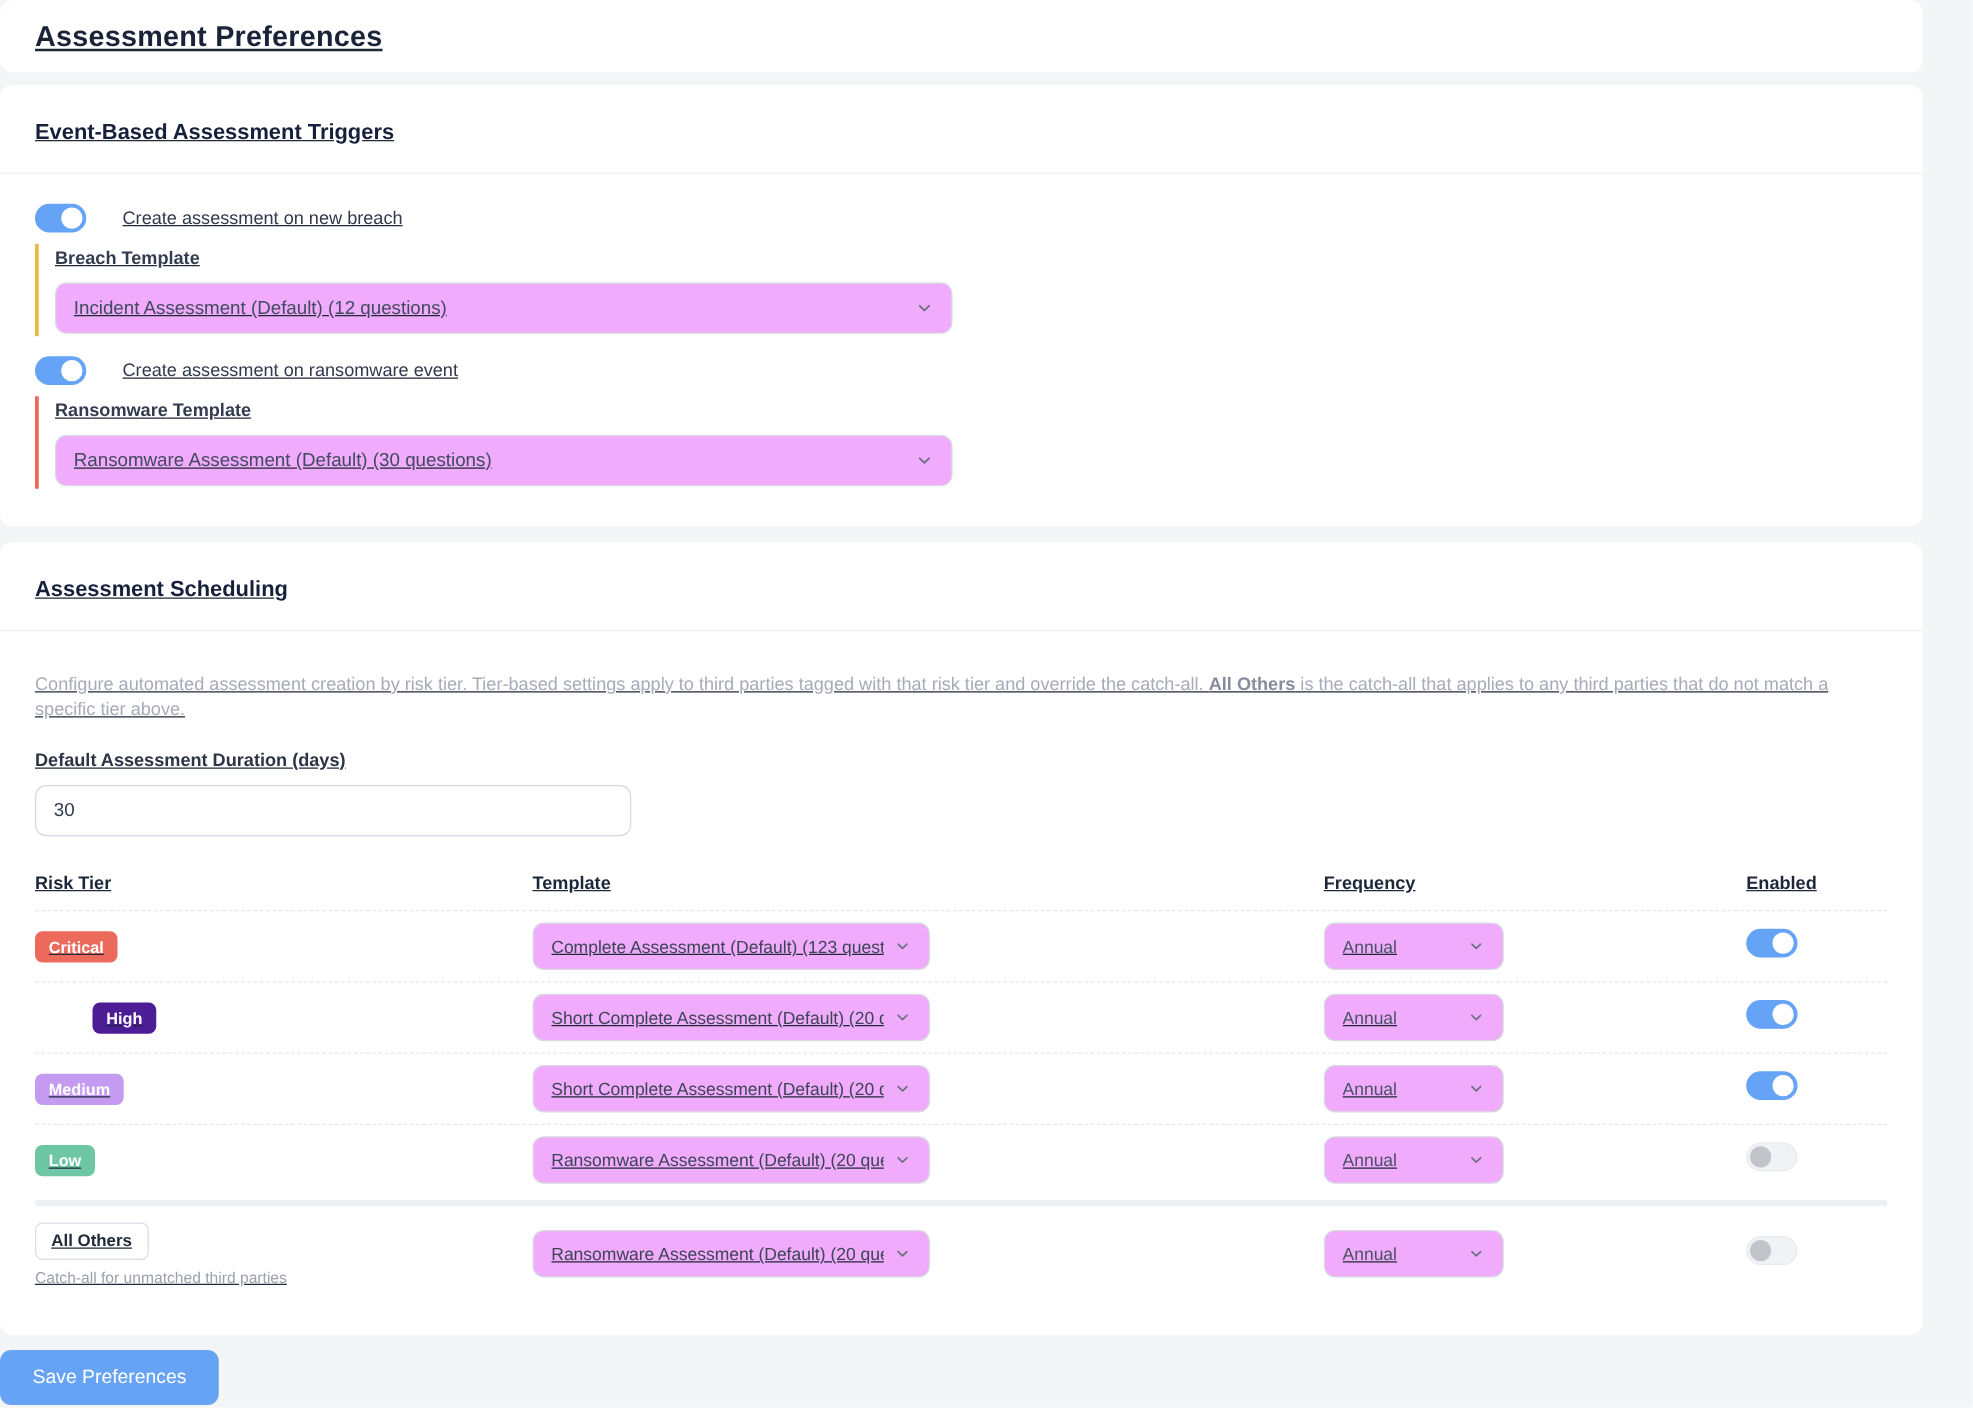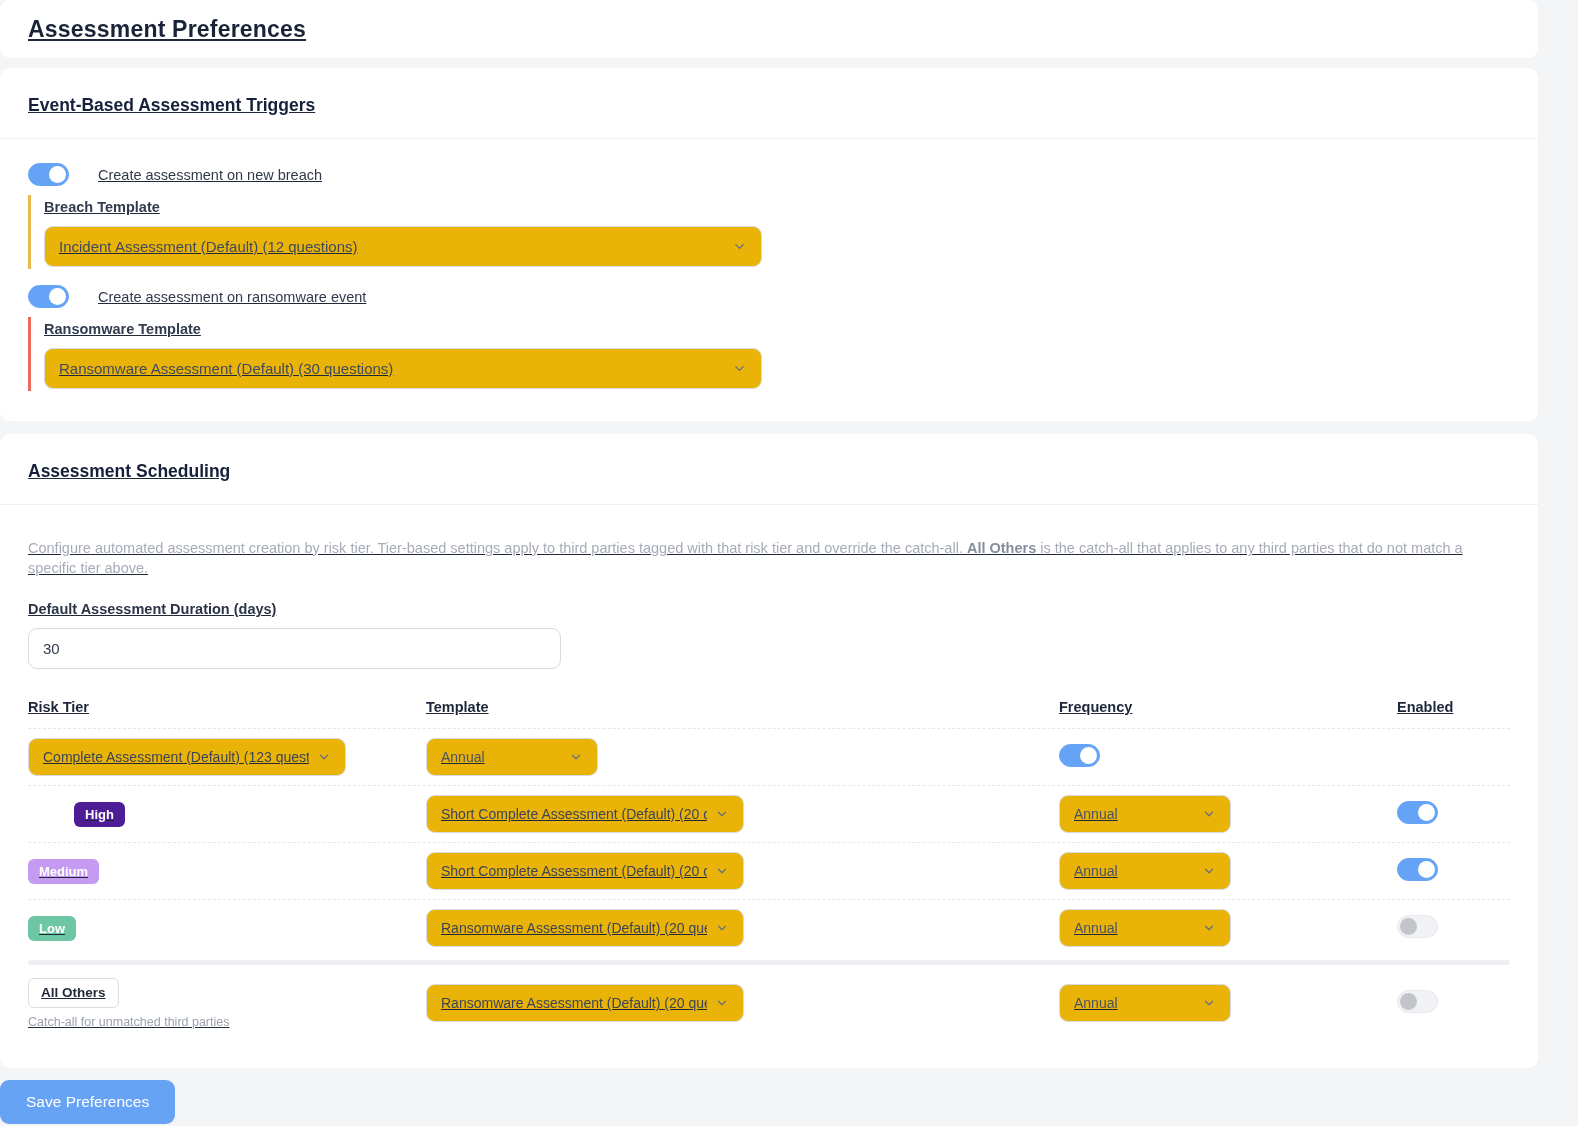--- a/index.html
+++ b/index.html
@@ -49,35 +49,35 @@
   .indent-block {
     margin: 9px 0 16px 0;
     border-left: 3px solid;
     padding: 4px 0 2px 13px;
   }
   .field-label { font-size: 14.5px; font-weight: 650; color: #333b4e; margin-bottom: 11px; }
 
   .select {
     display: flex; align-items: center; justify-content: space-between;
     border: 1px solid #d7dae0; border-radius: 9px;
-    background: #eab308; cursor: pointer;
+    background: #f0abfc; cursor: pointer;
     padding: 0 14px; height: 41px;
     font-size: 15px; color: #414a5e;
     overflow: hidden; white-space: nowrap;
   }
   .select-wide { width: 718px; }
   .select .sel-text { overflow: hidden; white-space: nowrap; flex: 1 1 auto; }
   .select .chev { flex: 0 0 auto; margin-left: 8px; display: flex; align-items: center; }
 
   .desc { font-size: 14.5px; line-height: 1.38; color: #a6abb7; max-width: 1465px; }
   .desc b { color: #868d9c; }
 
   .duration-label { font-size: 14.5px; font-weight: 700; color: #2c3445; margin: 23px 0 11px 0; }
   .duration-input {
-    width: 533px; height: 41px;
+    width: 477px; height: 41px;
     border: 1px solid #d7dae0; border-radius: 9px;
     padding: 0 14px; font-size: 15px; color: #333b4e;
     font-family: "Liberation Sans", sans-serif;
     outline: none; background: #fff;
   }
   .help-text { font-size: 13px; color: #a8adb8; margin-top: 7px; }
 
   
   .tier-table { margin-top: 26px; }
   .tier-grid {
@@ -100,21 +100,21 @@
   .badge.outline {
     background: #ffffff !important;
     border: 1px solid #d9dce2;
     color: #1f2937; font-weight: 700; font-size: 13.5px;
     padding: 7px 12px;
   }
   .tier-cell { display: flex; flex-direction: column; align-items: flex-start; gap: 7px; }
   .tier-note { font-size: 12.5px; color: #9ba1ad; }
 
   .select-template { width: 318px; height: 38px; font-size: 14px; color: #3c4455; }
-  .select-frequency { width: 172px; height: 38px; font-size: 14px; color: #4a5265; justify-content: center; }
+  .select-frequency { width: 144px; height: 38px; font-size: 14px; color: #4a5265; justify-content: center; }
 
   .save-btn {
     margin-top: 12px;
     display: inline-block;
     background: #67a3f5; color: #ffffff;
     border: none; border-radius: 9px;
     padding: 13px 26px;
     font-size: 15.5px; font-weight: 500;
     font-family: "Liberation Sans", sans-serif;
     cursor: pointer;
@@ -196,20 +196,24 @@
 
       <div class="tier-table">
         <div class="tier-grid tier-head">
           <div class="th">Risk Tier</div>
           <div class="th">Template</div>
           <div class="th">Frequency</div>
           <div class="th">Enabled</div>
         </div>
         <div id="tier-rows">
   <div class="tier-grid tier-row dashed">
+    <div class="tier-cell">
+      <span class="badge" style="background: rgb(236, 106, 92);">Critical</span>
+
+    </div>
     <div>
       <div class="select select-template">
         <span class="sel-text">Complete Assessment (Default) (123 questions</span>
         <span class="chev">
           <svg width="14" height="14" viewBox="0 0 24 24" fill="none" stroke="#68707f" stroke-width="2.2" stroke-linecap="round" stroke-linejoin="round">
                       <polyline points="6 9 12 15 18 9"></polyline>
                     </svg>
         </span>
       </div>
     </div>

